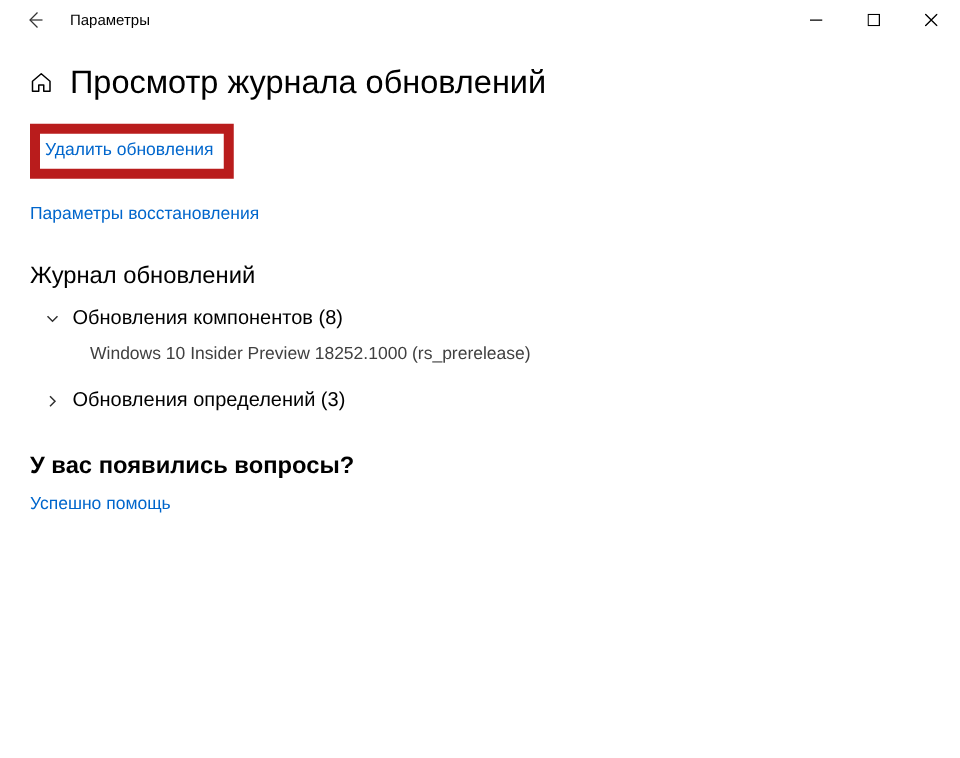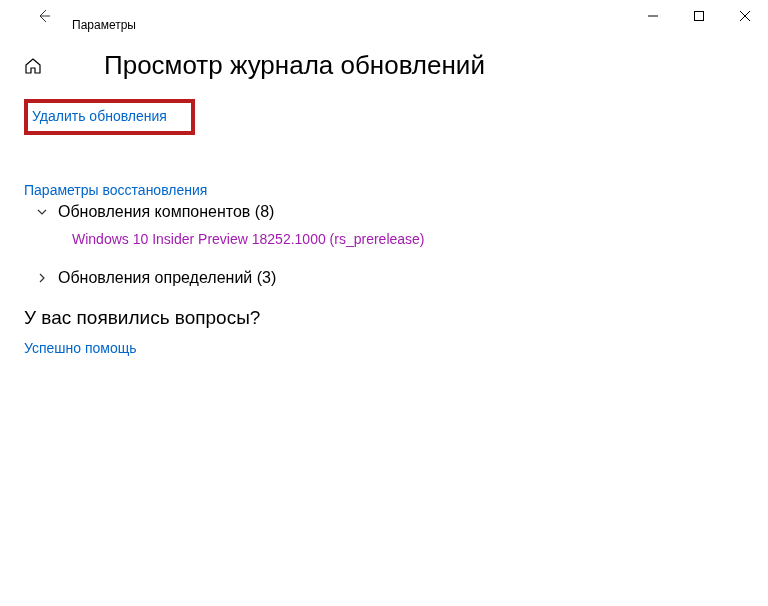--- a/index.html
+++ b/index.html
@@ -9,23 +9,23 @@
       font-family: 'Segoe UI', Tahoma, sans-serif;
     }
     body {
       background: #fff;
       width: 768px;
       height: 606px;
       overflow: hidden;
     }
     .titlebar {
       display: flex;
-      align-items: flex-end;
+      align-items: center;
       height: 32px;
-      padding-left: 24px;
+      padding-left: 8px;
     }
     .back-btn {
       width: 40px;
       height: 32px;
       display: flex;
       align-items: center;
       justify-content: center;
       cursor: pointer;
     }
     .back-btn svg { width: 16px; height: 16px; }
@@ -44,21 +44,20 @@
       display: flex;
       align-items: center;
       justify-content: center;
       cursor: pointer;
     }
     .win-ctrl svg { width: 10px; height: 10px; }
     .header-row {
       display: flex;
       align-items: center;
       padding: 18px 24px 8px 24px;
-      gap: 48px;
     }
     .home-icon {
       margin-right: 14px;
       display: flex;
       align-items: center;
     }
     .home-icon svg { width: 18px; height: 18px; }
     .page-title {
       font-size: 26px;
       font-weight: 400;
@@ -67,24 +66,24 @@
     .content {
       padding: 10px 24px 0 24px;
     }
     .link {
       color: #0066cc;
       font-size: 14px;
       cursor: pointer;
       display: inline-block;
     }
     .highlight-box {
-      border: 4px solid #b91c1c;
-      padding: 4px 24px 6px 4px;
+      border: 8px solid #b91c1c;
+      padding: 4px 8px 6px 4px;
       display: inline-block;
-      margin-bottom: 32px;
+      margin-bottom: 5px;
     }
     .spacer-sm { height: 14px; }
     .section-heading {
       font-size: 19px;
       font-weight: 400;
       color: #000;
       margin-top: 30px;
       margin-bottom: 10px;
     }
     .collapsible-row {
@@ -105,34 +104,34 @@
     .collapsible-label {
       font-size: 16px;
       color: #000;
     }
     .item-details {
       margin-left: 48px;
       padding-top: 6px;
     }
     .item-line {
       font-size: 14px;
-      color: #a21caf;
+      color: #404040;
       margin-bottom: 10px;
     }
     .item-link {
       color: #0066cc;
       font-size: 14px;
       cursor: pointer;
       margin-bottom: 12px;
       display: inline-block;
     }
     .question-heading {
       font-size: 19px;
-      font-weight: 400;
-      margin-top: 16px;
+      font-weight: 700;
+      margin-top: 28px;
       margin-bottom: 10px;
     }
     .spacing-collapse { margin-top: 18px; text-align: center; }
   </style>
 </head>
 <body>
 
 <div class="titlebar">
   <div class="back-btn">
     <svg viewBox="0 0 16 16">
@@ -169,20 +168,21 @@
   <div class="page-title">Просмотр журнала обновлений</div>
 </div>
 
 <div class="content">
   <div class="highlight-box">
     <span class="link">Удалить обновления</span>
   </div>
   <div class="spacer-sm"></div>
   <span class="link">Параметры восстановления</span>
 
+  <div class="section-heading">Журнал обновлений</div>
 
   <div class="collapsible-row">
     <span class="chevron">
       <svg viewBox="0 0 12 12">
           <path d="M2 4 L6 8 L10 4" stroke="#333" stroke-width="1.2" fill="none"></path>
         </svg>
     </span>
     <span class="collapsible-label">Обновления компонентов (8)</span>
   </div>
   <div class="item-details">

